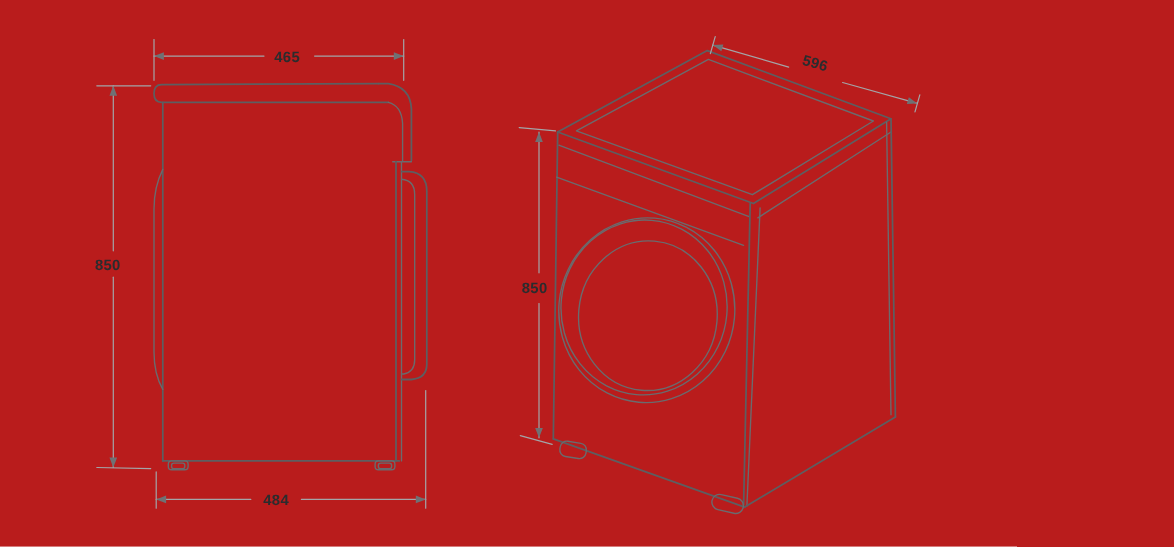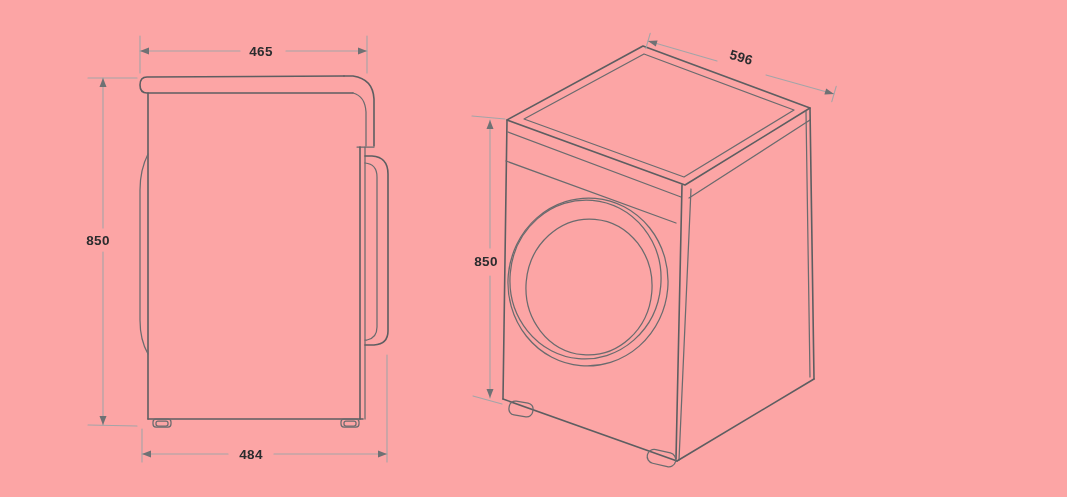--- a/index.html
+++ b/index.html
@@ -1,20 +1,20 @@
 <!DOCTYPE html>
 <html><head>
 <meta charset="utf-8">
 <style>
   html, body { margin: 0; padding: 0; background: #ffffff; }
   .canvas {
     position: relative;
     width: 1067px;
     height: 497px;
-    background: #fca5a5;
+    background: #b91c1c;
     overflow: hidden;
     font-family: "Liberation Sans", "DejaVu Sans", sans-serif;
   }
   svg { display: block; }
 
   
   .body-line {
     fill: none;
     stroke: #5d5e61;
     stroke-width: 1.6;

